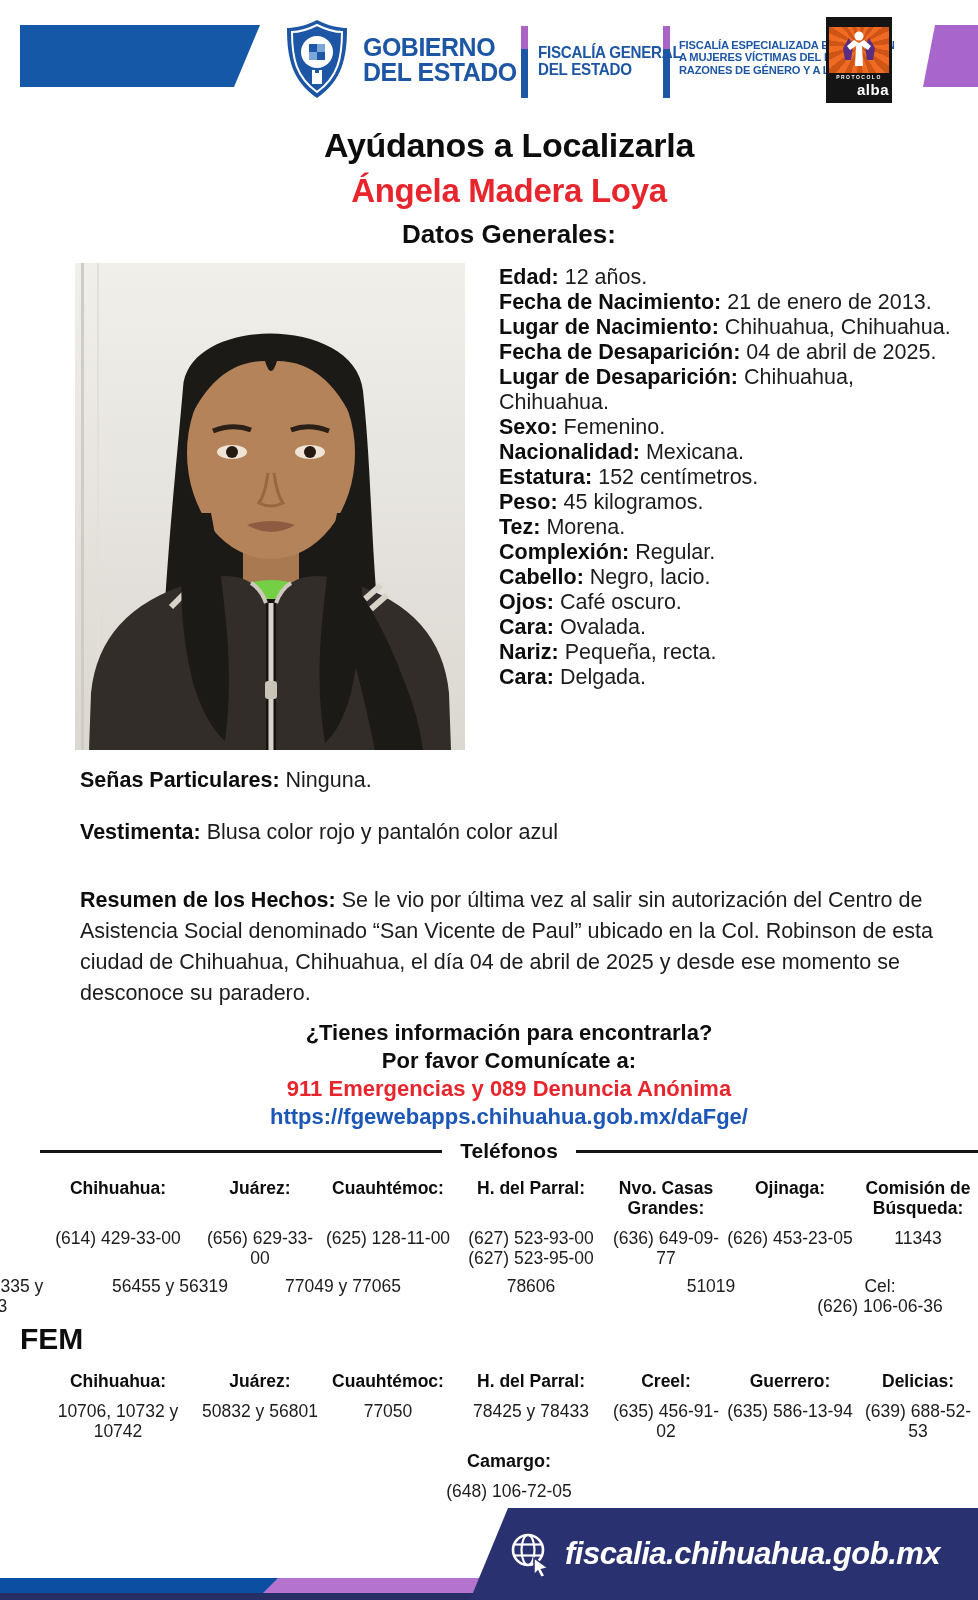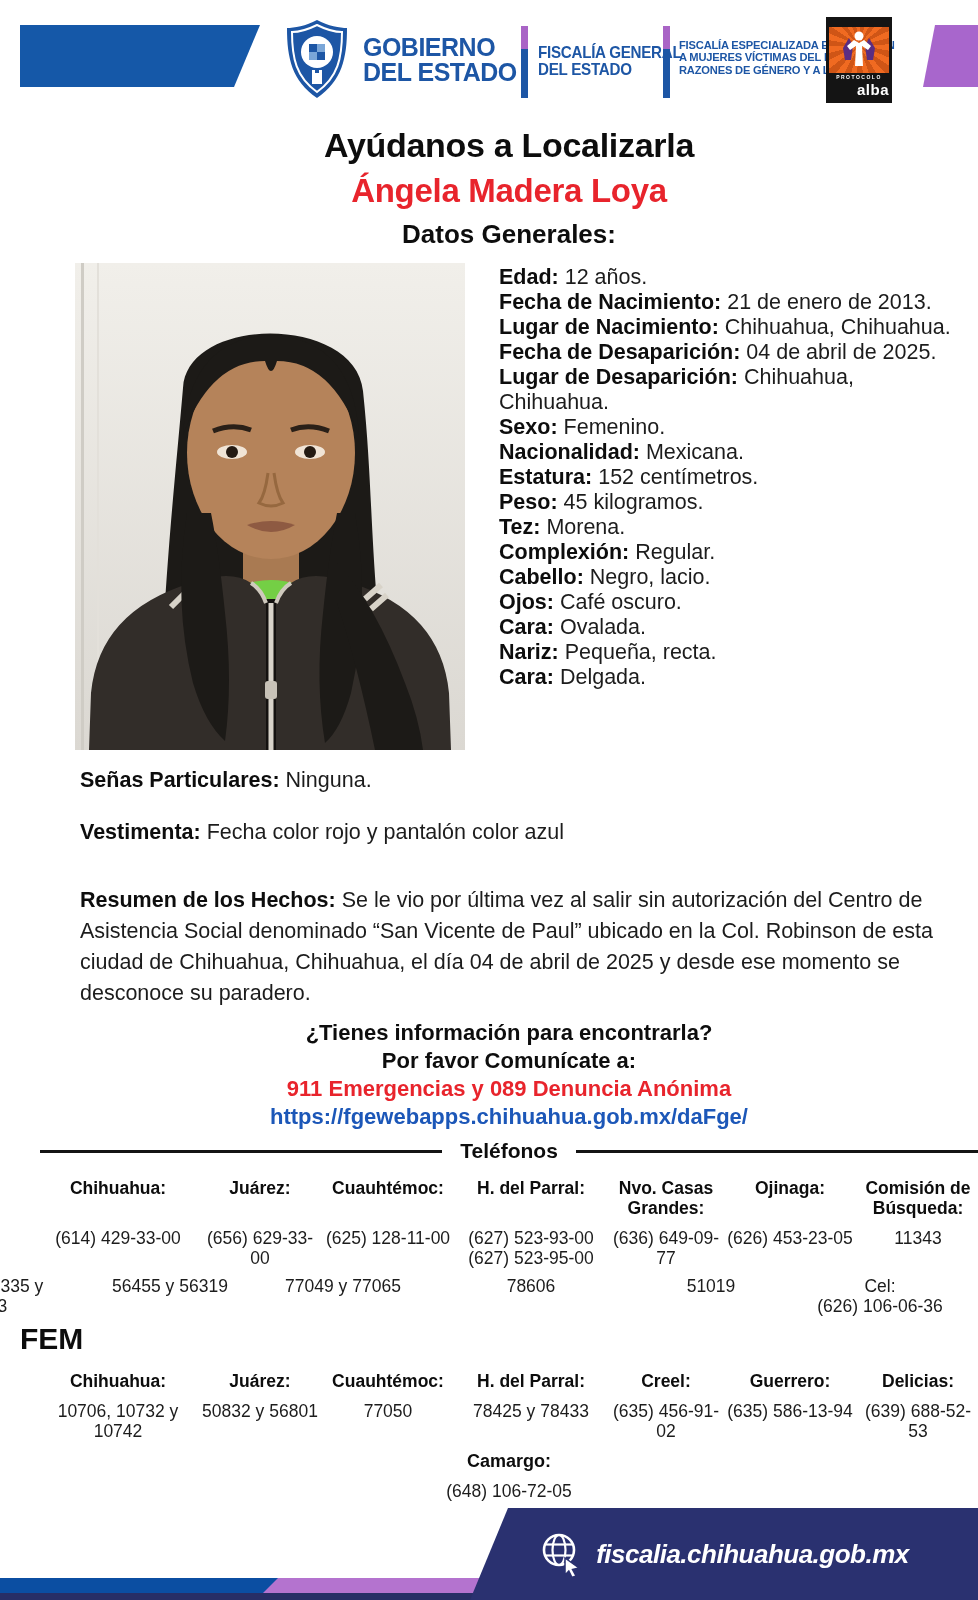--- a/index.html
+++ b/index.html
@@ -116,21 +116,21 @@
     position:absolute;left:0;top:1578px;width:278px;height:15px;
     background:#0b4ea2;clip-path:polygon(0 0,100% 0,calc(100% - 15px) 100%,0 100%);
   }
   .bottom-line{position:absolute;left:0;top:1593px;width:978px;height:7px;background:#272e66;}
   .footer-navy{
     position:absolute;left:470px;top:1508px;width:508px;height:92px;
     background:#2a3170;clip-path:polygon(38px 0,100% 0,100% 100%,0 100%);
     display:flex;align-items:center;justify-content:center;gap:13px;
   }
   .footer-url{
-    color:#fff;font-size:26px;font-weight:700;font-style:italic;
+    color:#fff;font-size:31px;font-weight:700;font-style:italic;
     letter-spacing:-.5px;text-decoration:none;
   }
 </style>
 </head>
 <body>
 
 <div class="page">
 
   <header class="header">
     <div class="hdr-left-shape"></div>
@@ -249,21 +249,21 @@
       <p><span class="lbl">Complexión:</span><span> Regular.</span></p>
       <p><span class="lbl">Cabello:</span><span> Negro, lacio.</span></p>
       <p><span class="lbl">Ojos:</span><span> Café oscuro.</span></p>
       <p><span class="lbl">Cara:</span><span> Ovalada.</span></p>
       <p><span class="lbl">Nariz:</span><span> Pequeña, recta.</span></p>
       <p><span class="lbl">Cara:</span><span> Delgada.</span></p>
     </div>
   </div>
 
   <p class="senas"><span class="lbl">Señas Particulares:</span><span> Ninguna.</span></p>
-  <p class="vestimenta"><span class="lbl">Vestimenta:</span><span> Fecha color rojo y pantalón color azul</span></p>
+  <p class="vestimenta"><span class="lbl">Vestimenta:</span><span> Blusa color rojo y pantalón color azul</span></p>
   <p class="resumen"><span class="lbl">Resumen de los Hechos:</span><span> Se le vio por última vez al salir sin autorización del Centro de Asistencia Social denominado “San Vicente de Paul” ubicado en la Col. Robinson de esta ciudad de Chihuahua, Chihuahua, el día 04 de abril de 2025 y desde ese momento se desconoce su paradero.</span></p>
 
   <div class="contact">
     <p>¿Tienes información para encontrarla?</p>
     <p>Por favor Comunícate a:</p>
     <p class="red">911 Emergencias y 089 Denuncia Anónima</p>
     <p><a href="#">https://fgewebapps.chihuahua.gob.mx/daFge/</a></p>
   </div>
 
   <div class="tel-divider">

